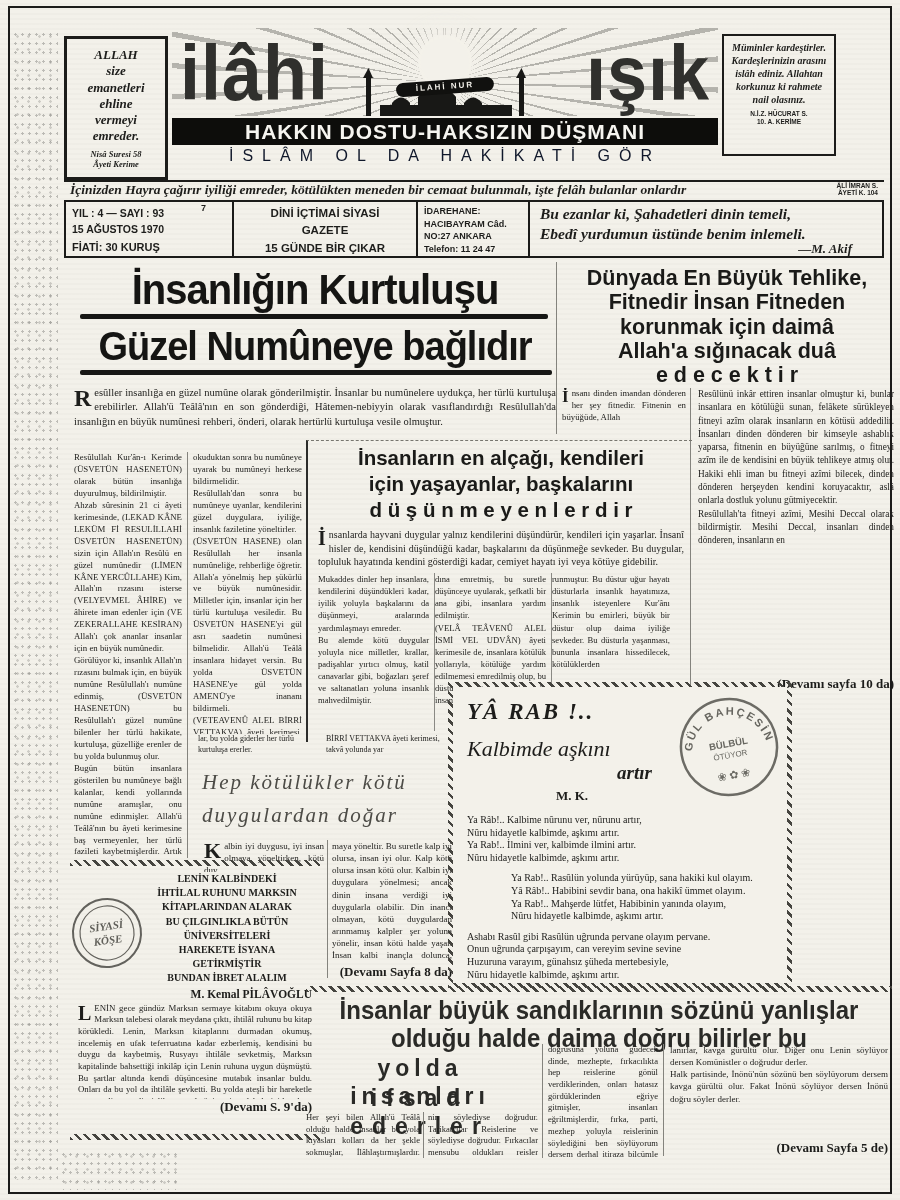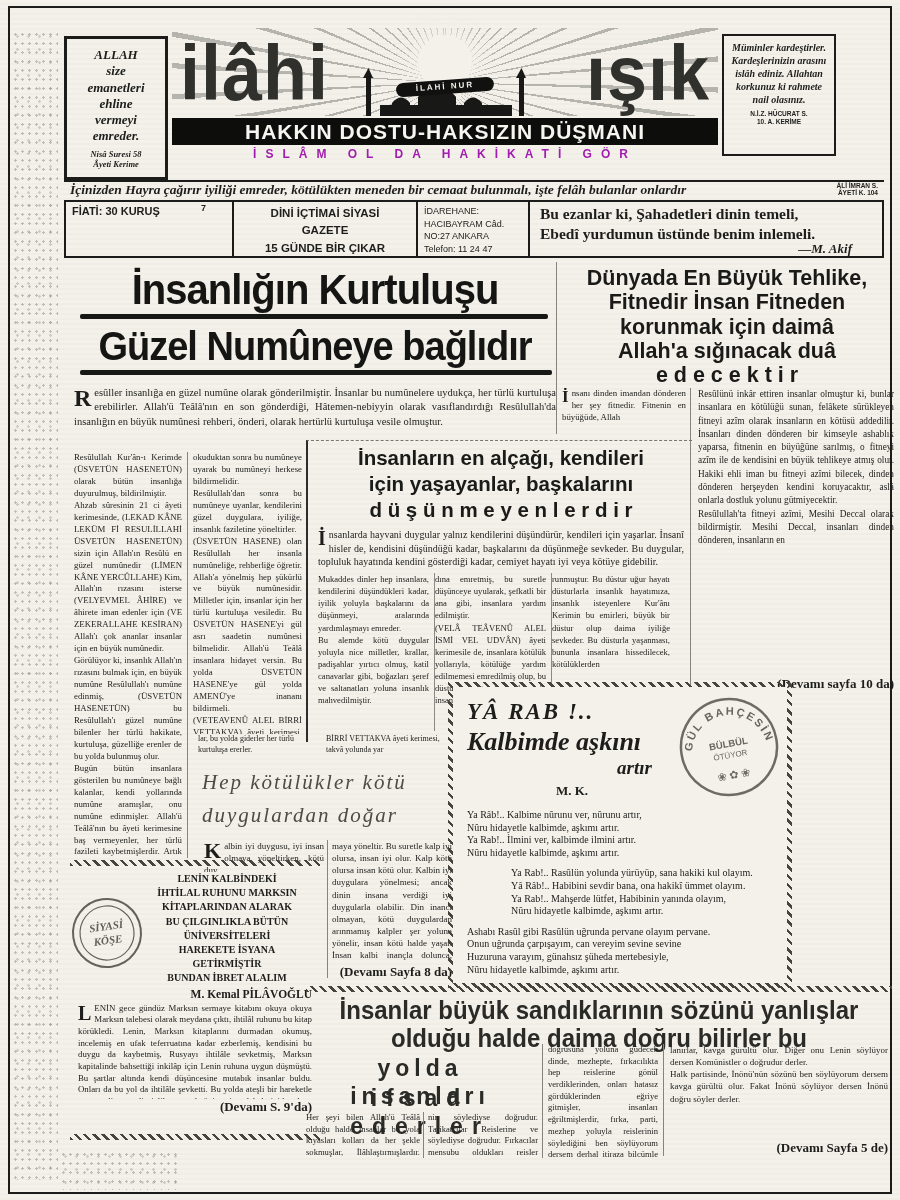--- a/index.html
+++ b/index.html
@@ -27,22 +27,22 @@
         background:repeating-conic-gradient(from 0deg at 50% 62%,rgba(55,55,50,.65) 0deg 1.1deg,transparent 1.1deg 6.5deg)}
   .mast-title{font-weight:900;font-size:72px;letter-spacing:1px;color:#30302d;
         transform:scaleY(1.08);transform-origin:top;line-height:84px}
   .sun{position:absolute;left:50%;top:10px;width:48px;height:48px;margin-left:-24px;border-radius:50%;
        background:#f3f1ea;box-shadow:0 0 0 3px rgba(243,241,234,.95),0 0 20px 10px rgba(243,241,234,.85)}
   .ribbon{position:absolute;left:50%;top:52px;width:98px;margin-left:-49px;height:14px;background:#11110f;
        color:#f2f0e9;font-size:8px;font-weight:bold;letter-spacing:2px;text-align:center;line-height:14px;
        border-radius:8px;transform:rotate(-4deg)}
   .blackbar{position:absolute;left:0;top:90px;width:546px;height:27px;background:#0d0d0b;color:#f6f5f0;
        text-align:center;line-height:28px;font-weight:bold;font-size:21px;letter-spacing:1px}
-  .motto{position:absolute;left:0;top:119px;width:546px;text-align:center;font-weight:bold;
-       font-size:12px;letter-spacing:9px;color:#a21caf}
+  .motto{position:absolute;left:0;top:119px;width:546px;text-align:center;font-weight:normal;
+       font-size:16px;letter-spacing:9px;color:#0f172a}
   
   .banner{display:flex;align-items:flex-start;border-top:2px solid #1b1b19;border-bottom:2px solid #1b1b19;
        font-style:italic;font-weight:bold;font-size:13.5px;padding:0 6px}
   .infobar{display:flex;border:2px solid #1b1b19;border-top:none}
   .cell{border-right:2px solid #1b1b19;padding:3px 6px;position:relative}
   .cell:last-child{border-right:none}
   
   .lead-h{font-weight:800;font-size:40px;letter-spacing:-1px;text-align:center;color:#151513;
        transform:scaleY(1.05);transform-origin:top}
   .fitne-h{font-weight:800;font-size:21.5px;line-height:1.13;text-align:center;color:#1a1a18}
@@ -111,31 +111,33 @@
 
   <div class="abs banner" style="left:64px;top:180px;width:820px;height:22px">
     <div style="flex:1">İçinizden Hayra çağırır iyiliği emreder, kötülükten meneden bir cemaat bulunmalı, işte felâh bulanlar onlardır</div>
     <div class="ml sans" style="width:58px;font-size:6.5px;font-style:normal;line-height:1.15;text-align:right">ÂLİ İMRAN S.
 ÂYETİ K. 104</div>
   </div>
 
   <div class="abs infobar" style="left:64px;top:202px;width:820px;height:56px">
     <div class="cell sans" style="width:168px;display:flex;flex-direction:column;justify-content:space-between">
       <span class="abs" style="top:1px;right:26px;font-size:9px;font-weight:bold">7</span>
+      <div class="ml" style="font-size:10.5px;font-weight:bold;line-height:1.55">YIL : 4 — SAYI : 93
+15 AĞUSTOS 1970</div>
       <div style="font-size:11px;font-weight:bold">FİATİ: 30 KURUŞ</div>
     </div>
     <div class="cell sans ml" style="width:184px;font-size:11.5px;font-weight:bold;line-height:1.5;text-align:center">DİNİ İÇTİMAİ SİYASİ
 GAZETE
 15 GÜNDE BİR ÇIKAR</div>
-    <div class="cell sans ml" style="width:112px;font-size:9px;font-weight:normal;line-height:1.4">İDAREHANE:
+    <div class="cell sans ml" style="width:112px;font-size:9px;font-weight:bold;line-height:1.4">İDAREHANE:
 HACIBAYRAM Câd.
 NO:27 ANKARA
 Telefon: 11 24 47</div>
     <div class="cell" style="flex:1;padding:2px 10px">
-      <div class="ml" style="font-weight:bold;font-size:15.5px;line-height:1.3">Bu ezanlar ki, Şahadetleri dinin temeli,
+      <div class="ml" style="font-style:italic;font-weight:bold;font-size:15.5px;line-height:1.3">Bu ezanlar ki, Şahadetleri dinin temeli,
 Ebedî yurdumun üstünde benim inlemeli.</div>
       <div style="font-style:italic;font-weight:bold;font-size:13px;text-align:right;padding-right:20px;margin-top:-3px">—M. Akif</div>
     </div>
   </div>
 
   <div class="abs lead-h sans" style="left:76px;top:266px;width:478px">İnsanlığın Kurtuluşu</div>
   <div class="abs hbar" style="left:80px;top:314px;width:468px"></div>
   <div class="abs lead-h sans" style="left:76px;top:324px;width:478px;font-size:38px">Güzel Numûneye bağlıdır</div>
   <div class="abs hbar" style="left:80px;top:370px;width:472px"></div>
 
@@ -197,21 +199,21 @@
   </div>
   <div class="abs vline" style="left:327px;top:840px;height:138px"></div>
   <div class="abs" style="left:332px;top:840px;width:120px;height:140px">
     <div class="just" style="font-size:9px;line-height:1.35;height:124px;overflow:hidden">maya yöneltir. Bu suretle kalp iyi olursa, insan iyi olur. Kalp kötü olursa insan kötü olur. Kalbin iyi duygulara yönelmesi; ancak dinin insana verdiği iyi duygularla olabilir. Din inancı olmayan, kötü duygulardan arınmamış kalpler şer yoluna yönelir, insan kötü halde yaşar. İnsan kalbi inançla dolunca, kalbi ilâhi feyz kaplar, kişi hep hayrı kavrar, Hakkın korkusuyla işler görür.</div>
     <div class="more">(Devamı Sayfa 8 da)</div>
   </div>
 
   <div class="abs hatch" style="left:448px;top:682px;width:344px;height:306px;padding:5px">
     <div class="ybox-in">
       <div style="font-style:italic;font-weight:bold;font-size:23px;letter-spacing:2px">YÂ RAB !..</div>
-      <div style="font-style:italic;font-weight:bold;font-size:26px;margin-top:2px">Kalbimde aşkını</div>
+      <div style="font-style:italic;font-weight:normal;font-size:22px;margin-top:11px">Kalbimde aşkını</div>
       <div style="font-style:italic;font-weight:bold;font-size:19px;margin-left:150px">artır</div>
       <div style="font-weight:bold;font-size:13px;width:210px;text-align:center;margin-top:4px">M. K.</div>
       <svg class="abs" style="right:6px;top:8px;transform:rotate(-10deg);opacity:.85" width="104" height="104" viewBox="0 0 104 104">
         <circle cx="52" cy="52" r="48" fill="none" stroke="#55544e" stroke-width="2.5"></circle>
         <defs>
             <path id="arcp" d="M 14,58 A 38,38 0 1 1 90,58"></path>
           </defs>
         <text font-family="Liberation Sans, sans-serif" font-size="11" font-weight="bold" fill="#4e4d47" letter-spacing="2">
           <textPath href="#arcp" startOffset="8">GÜL BAHÇESİNDE</textPath>
         </text>

